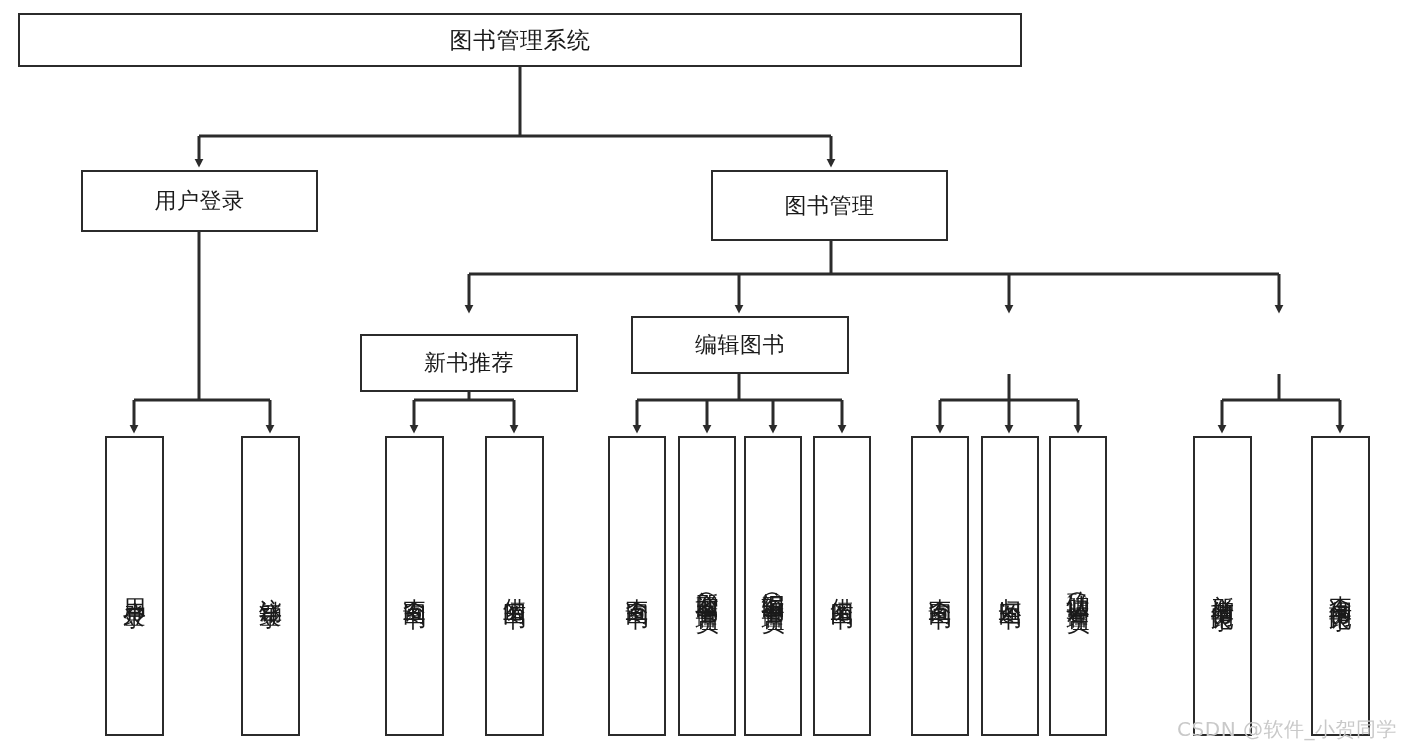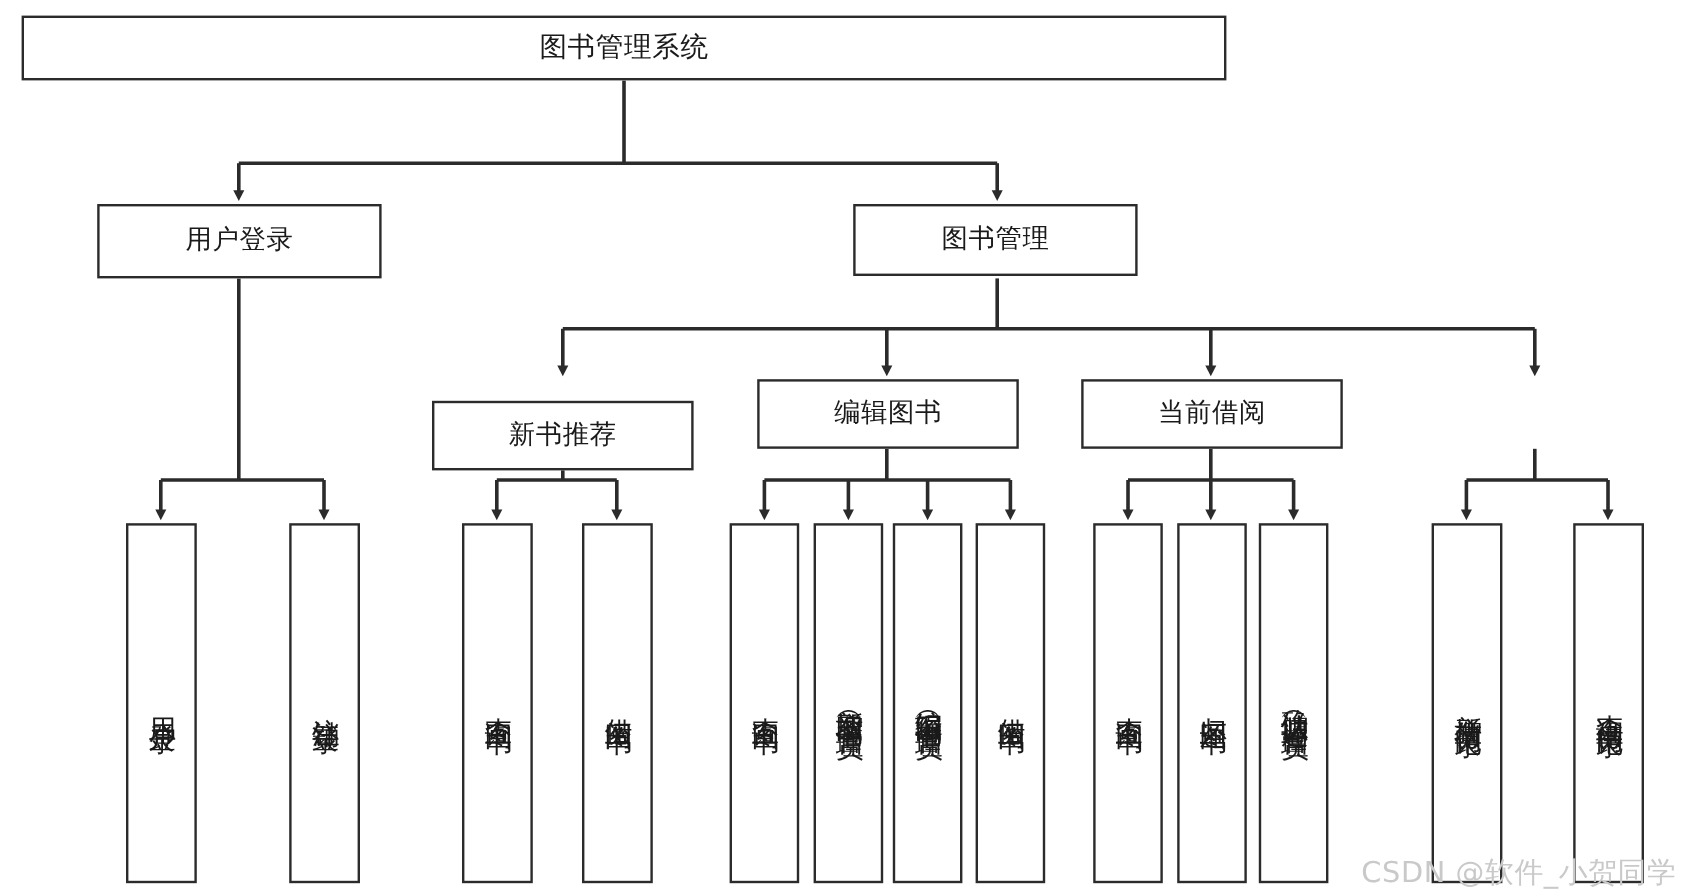--- a/index.html
+++ b/index.html
@@ -61,21 +61,21 @@
     font-size: 23px;
     line-height: 1.0;
     letter-spacing: 3px;
     white-space: nowrap;
     max-height: 290px;
   }
   .watermark {
     position: absolute;
     right: 8px;
     bottom: 4px;
-    font-size: 24px;
+    font-size: 20px;
     color: #c9c9c9;
     letter-spacing: 0.5px;
     z-index: 5;
     white-space: nowrap;
     font-family: "DejaVu Sans", "Liberation Sans", sans-serif;
     margin-left: 28px;
   }
 </style>
 </head>
 <body>
@@ -132,33 +132,30 @@
     </g>
   </svg>
 
   <div class="node horiz root" style="left:18px; top:13px; width:1004px; height:54px;">
     <span class="label">图书管理系统</span>
   </div>
 
   <div class="node horiz" style="left:81px; top:170px; width:237px; height:62px;">
     <span class="label">用户登录</span>
   </div>
-  <div class="node horiz" style="left:711px; top:170px; width:237px; height:60px;">
+  <div class="node horiz" style="left:711px; top:170px; width:237px; height:71px;">
     <span class="label">图书管理</span>
   </div>
 
   <div class="node horiz" style="left:360px; top:316px; width:218px; height:58px;margin-top:18px;">
     <span class="label">新书推荐</span>
   </div>
   <div class="node horiz" style="left:631px; top:316px; width:218px; height:58px;">
     <span class="label">编辑图书</span>
   </div>
-  <div class="node horiz" style="left:901px; top:316px; width:218px; height:58px;">
-    <span class="label">当前借阅</span>
-  </div>
 
   <div class="node vert" style="left:105px; top:436px; width:59px; height:300px;">
     <span class="label">用户登录</span>
   </div>
   <div class="node vert" style="left:241px; top:436px; width:59px; height:300px;">
     <span class="label">注销登录</span>
   </div>
 
   <div class="node vert" style="left:385px; top:436px; width:59px; height:300px;">
     <span class="label">查询图书</span>

